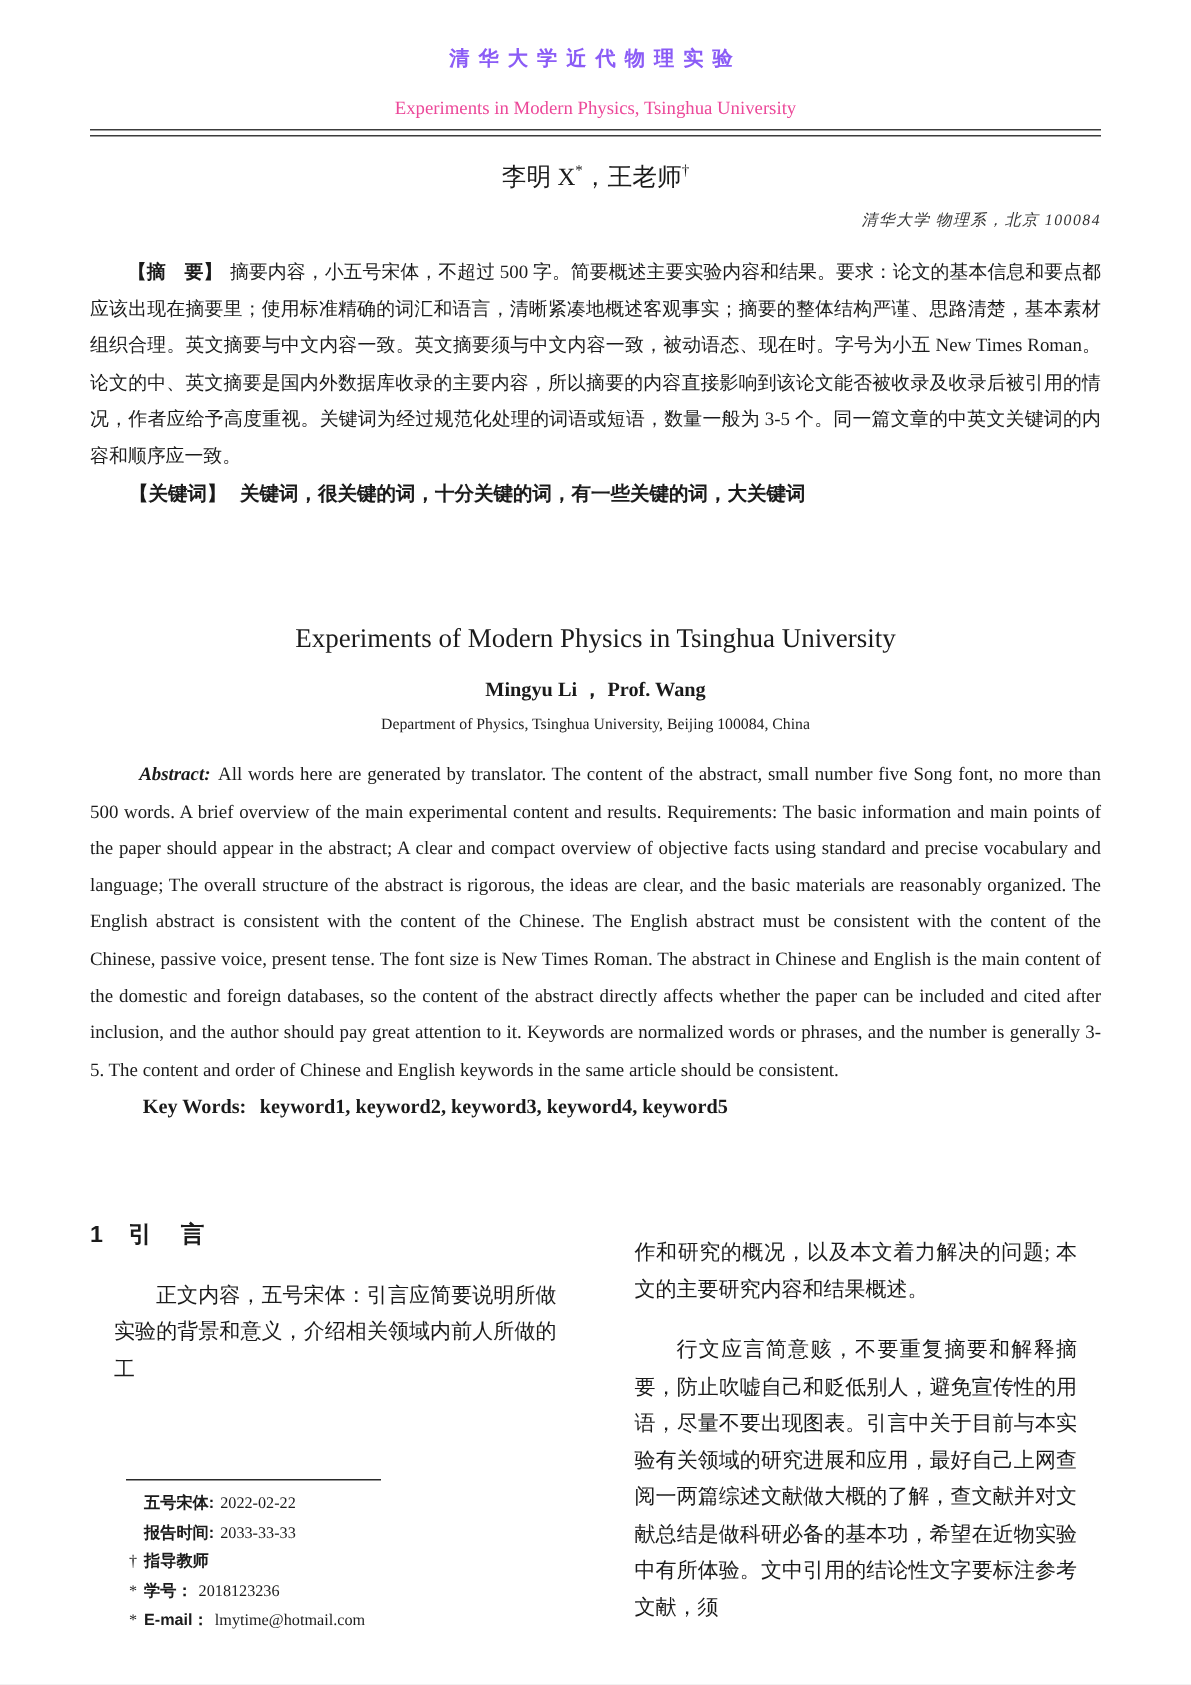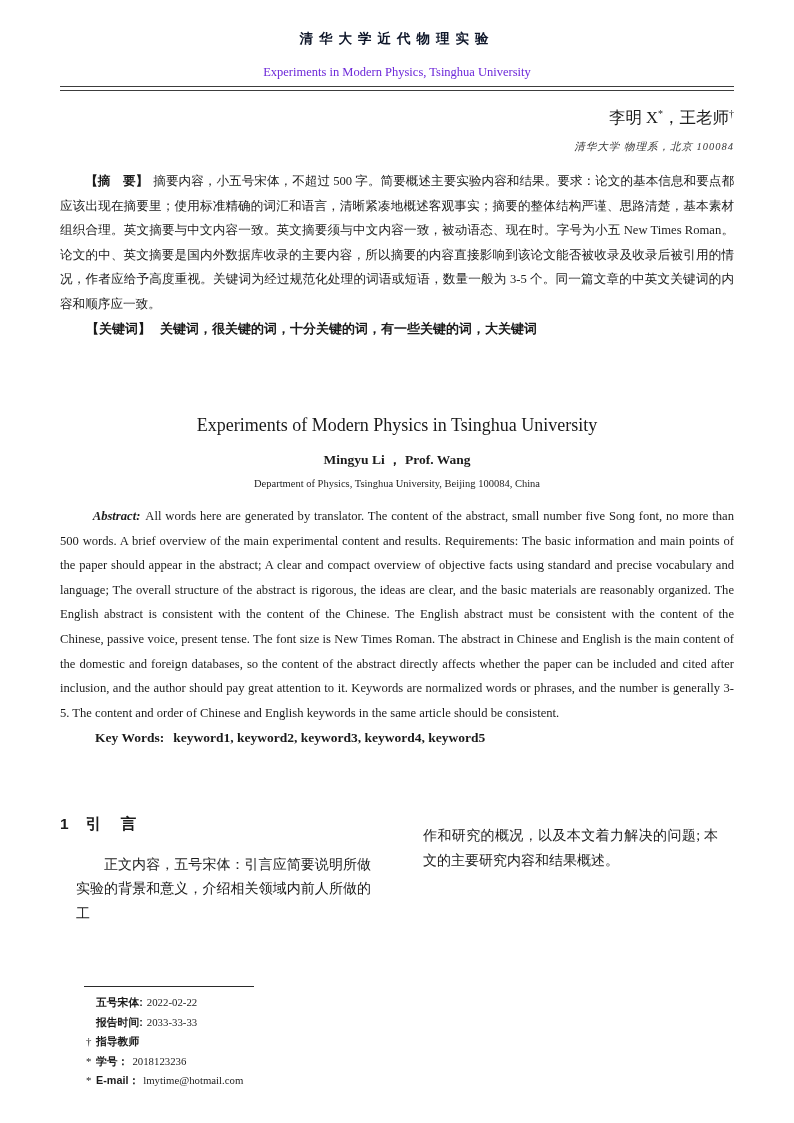--- a/index.html
+++ b/index.html
@@ -12,31 +12,31 @@
     font-family:"Liberation Serif","DejaVu Serif",serif;
     overflow:hidden;
     box-sizing:border-box;
   }
   .content { margin:0 60px; width:674px; }
 
   
   .hdr { padding-top:30px; text-align:center; }
   .hdr-cn {
     font-family:"Liberation Sans","DejaVu Sans",sans-serif;
-    font-weight:bold; font-size:13.5px; letter-spacing:6px; color:#0f172a;
+    font-weight:bold; font-size:13.5px; letter-spacing:6px; color:#8b5cf6;
   }
-  .hdr-en { margin-top:17px; font-size:12.5px; color:#6d28d9; }
+  .hdr-en { margin-top:17px; font-size:12.5px; color:#ec4899; }
   .rule-double {
     margin-top:6px; height:3px;
     border-top:1.5px solid #3c3c3c; border-bottom:1px solid #3c3c3c;
   }
 
   
   .title-cn { margin-top:50px; text-align:center; font-size:29px; font-weight:normal; }
-  .authors-cn { margin-top:16px; text-align:right; font-size:16.5px; }
+  .authors-cn { margin-top:16px; text-align:center; font-size:16.5px; }
   .authors-cn sup { font-size:10px; }
   .affil-cn {
     margin-top:11px; text-align:right; font-size:10.5px;
     font-style:italic; letter-spacing:1px; color:#333;
   }
 
   
   .abs-cn {
     margin:15px 0 0 0; font-size:12.6px; line-height:24.5px;
     text-align:justify; text-indent:2em;
@@ -119,20 +119,21 @@
 
     <p class="kw-en"><span class="lead">Key Words:</span><span>keyword1, keyword2, keyword3, keyword4, keyword5</span></p>
 
     <div class="columns">
       <div class="col">
         <h3 class="sec-heading"><span>1</span><span class="sec-title">引　言</span></h3>
         <p class="indent">正文内容，五号宋体：引言应简要说明所做实验的背景和意义，介绍相关领域内前人所做的工</p>
       </div>
       <div class="col">
         <p>作和研究的概况，以及本文着力解决的问题; 本文的主要研究内容和结果概述。</p>
+        <p class="indent">行文应言简意赅，不要重复摘要和解释摘要，防止吹嘘自己和贬低别人，避免宣传性的用语，尽量不要出现图表。引言中关于目前与本实验有关领域的研究进展和应用，最好自己上网查阅一两篇综述文献做大概的了解，查文献并对文献总结是做科研必备的基本功，希望在近物实验中有所体验。文中引用的结论性文字要标注参考文献，须</p>
       </div>
     </div>
 
   </div>
 
   <div class="footnotes">
     <div class="fn-rule"></div>
 
     <div class="fn-row"><span class="fn-marker"></span><span class="fn-label">五号宋体:</span><span class="fn-value">2022-02-22</span></div>
 

